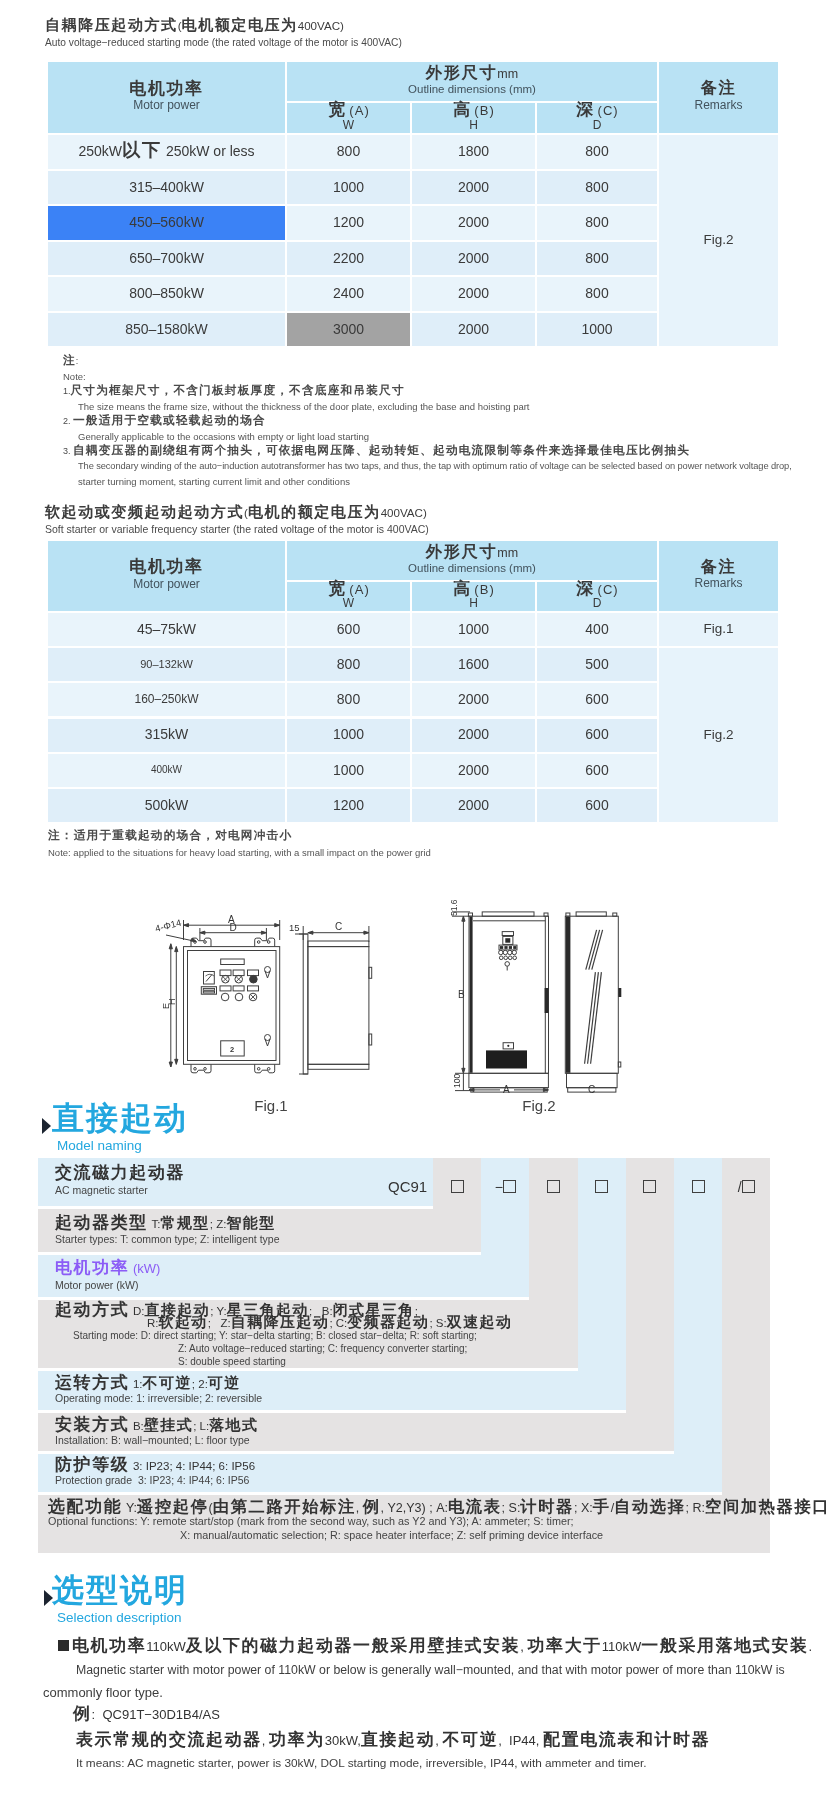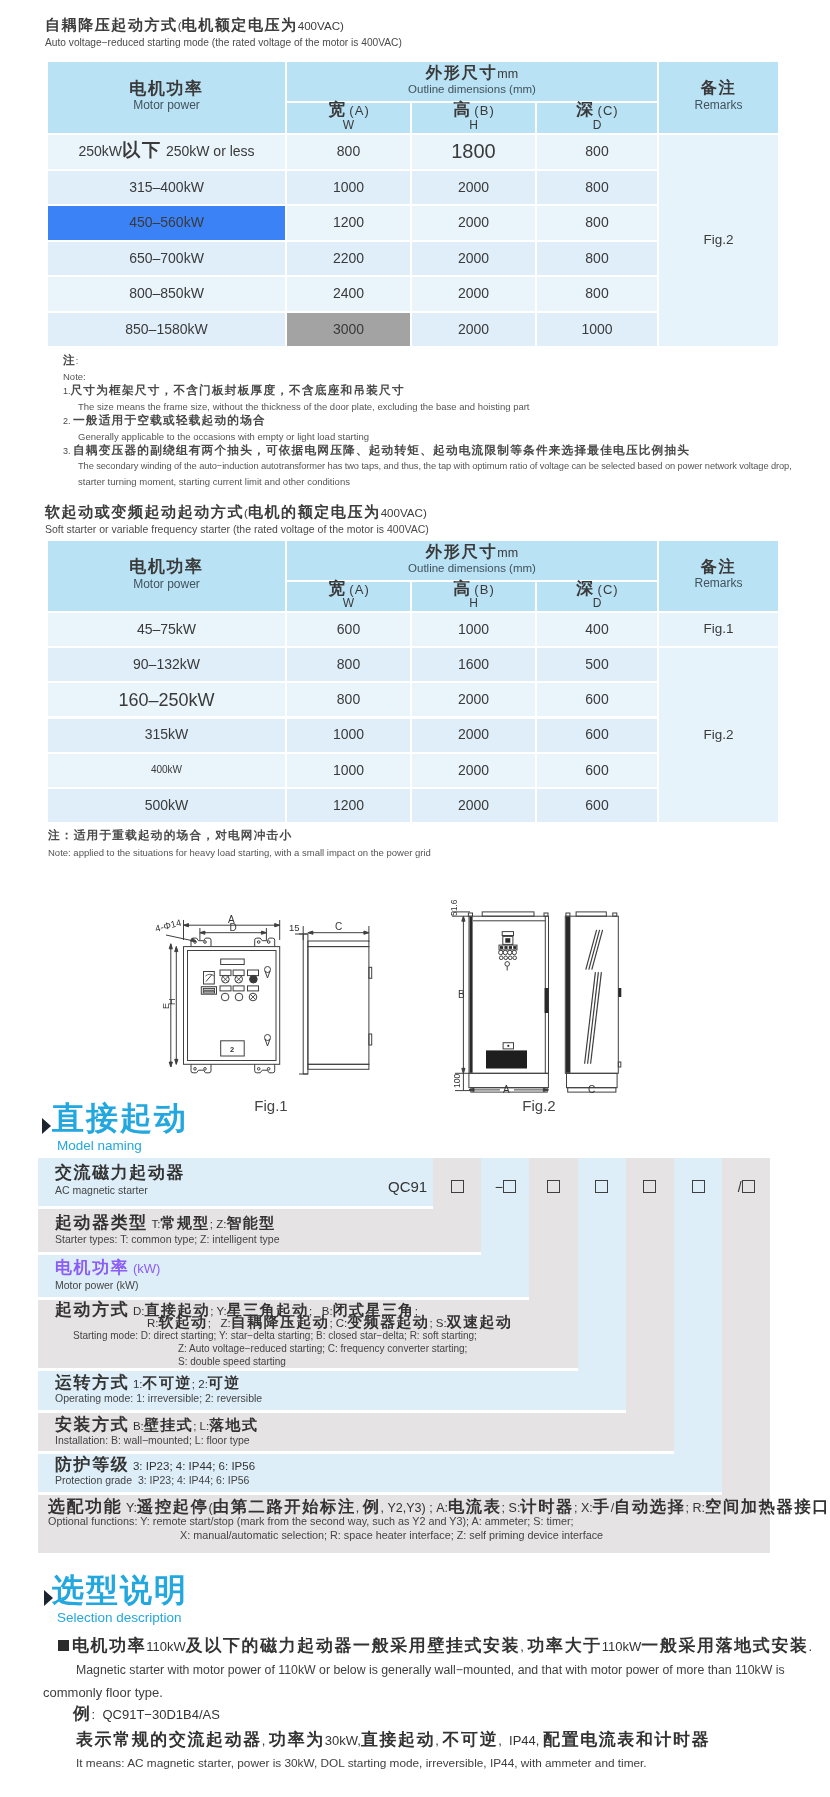--- a/index.html
+++ b/index.html
@@ -44,21 +44,21 @@
     <div style="font-size:12px;color:#42525c">Remarks</div>
   </div>
 
 <div class="cell" style="left:48px;top:135px;width:237px;height:33.5px;background:#e9f4fb;">
     <div style="font-size:14px">250kW<span class="zh">以下</span> 250kW or less</div>
   </div>
 <div class="cell" style="left:287px;top:135px;width:123px;height:33.5px;background:#e9f4fb;">
     <div style="font-size:14px">800</div>
   </div>
 <div class="cell" style="left:412px;top:135px;width:123px;height:33.5px;background:#e9f4fb;">
-    <div style="font-size:20px">1800</div>
+    <div style="font-size:14px">1800</div>
   </div>
 <div class="cell" style="left:537px;top:135px;width:120px;height:33.5px;background:#e9f4fb;">
     <div style="font-size:14px">800</div>
   </div>
 
 <div class="cell" style="left:48px;top:170.5px;width:237px;height:33.5px;background:#dfeef9;">
     <div style="font-size:14px">315–400kW</div>
   </div>
 <div class="cell" style="left:287px;top:170.5px;width:123px;height:33.5px;background:#dfeef9;">
     <div style="font-size:14px">1000</div>
@@ -185,34 +185,34 @@
     <div style="font-size:14px">600</div>
   </div>
 <div class="cell" style="left:412px;top:613px;width:123px;height:33.17px;background:#e9f4fb;">
     <div style="font-size:14px">1000</div>
   </div>
 <div class="cell" style="left:537px;top:613px;width:120px;height:33.17px;background:#e9f4fb;">
     <div style="font-size:14px">400</div>
   </div>
 
 <div class="cell" style="left:48px;top:648.17px;width:237px;height:33.17px;background:#dfeef9;">
-    <div style="font-size:14px">90–132kW</div>
+    <div style="font-size:11px">90–132kW</div>
   </div>
 <div class="cell" style="left:287px;top:648.17px;width:123px;height:33.17px;background:#dfeef9;">
     <div style="font-size:14px">800</div>
   </div>
 <div class="cell" style="left:412px;top:648.17px;width:123px;height:33.17px;background:#dfeef9;">
     <div style="font-size:14px">1600</div>
   </div>
 <div class="cell" style="left:537px;top:648.17px;width:120px;height:33.17px;background:#dfeef9;">
     <div style="font-size:14px">500</div>
   </div>
 
 <div class="cell" style="left:48px;top:683.34px;width:237px;height:33.17px;background:#e9f4fb;">
-    <div style="font-size:18px">160–250kW</div>
+    <div style="font-size:12px">160–250kW</div>
   </div>
 <div class="cell" style="left:287px;top:683.34px;width:123px;height:33.17px;background:#e9f4fb;">
     <div style="font-size:14px">800</div>
   </div>
 <div class="cell" style="left:412px;top:683.34px;width:123px;height:33.17px;background:#e9f4fb;">
     <div style="font-size:14px">2000</div>
   </div>
 <div class="cell" style="left:537px;top:683.34px;width:120px;height:33.17px;background:#e9f4fb;">
     <div style="font-size:14px">600</div>
   </div>

